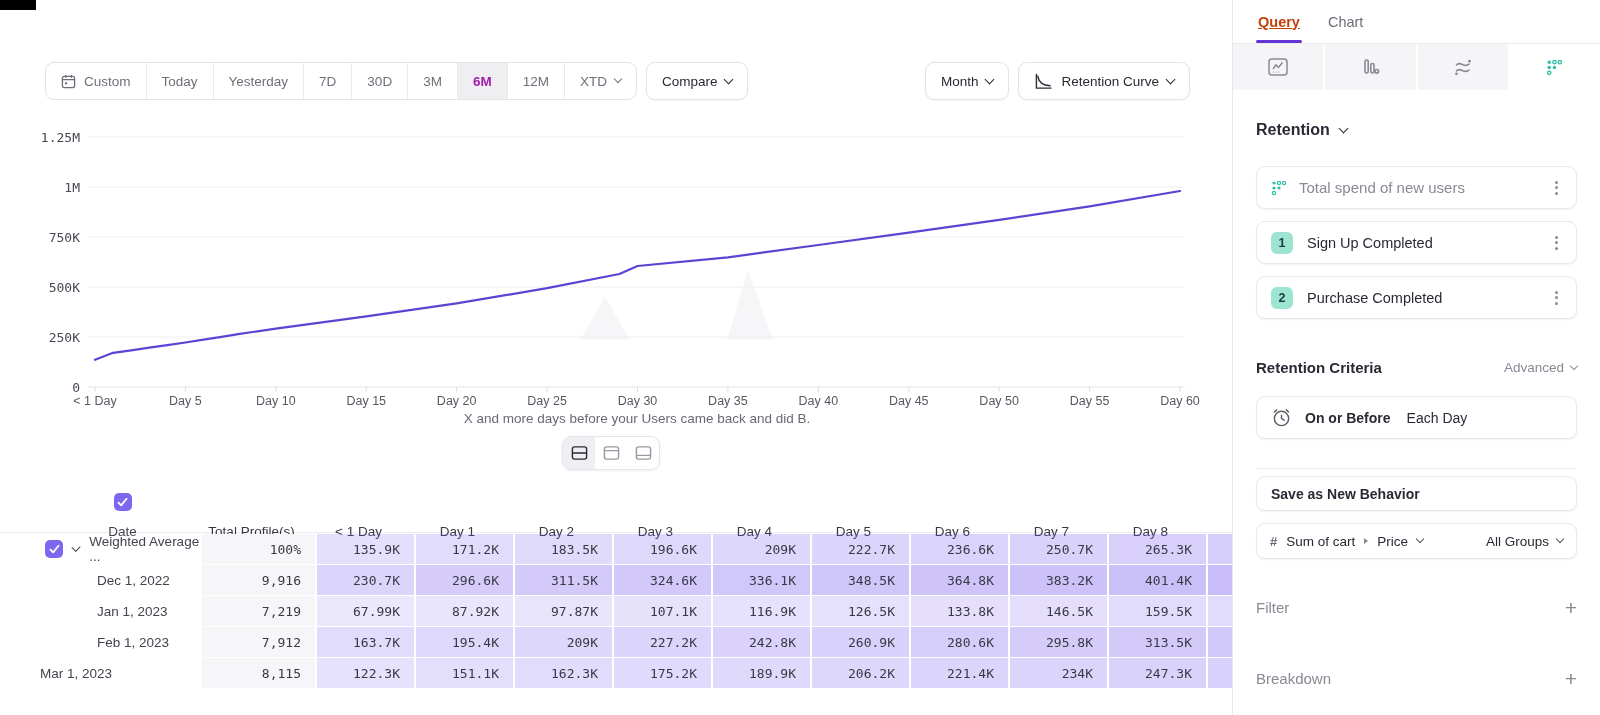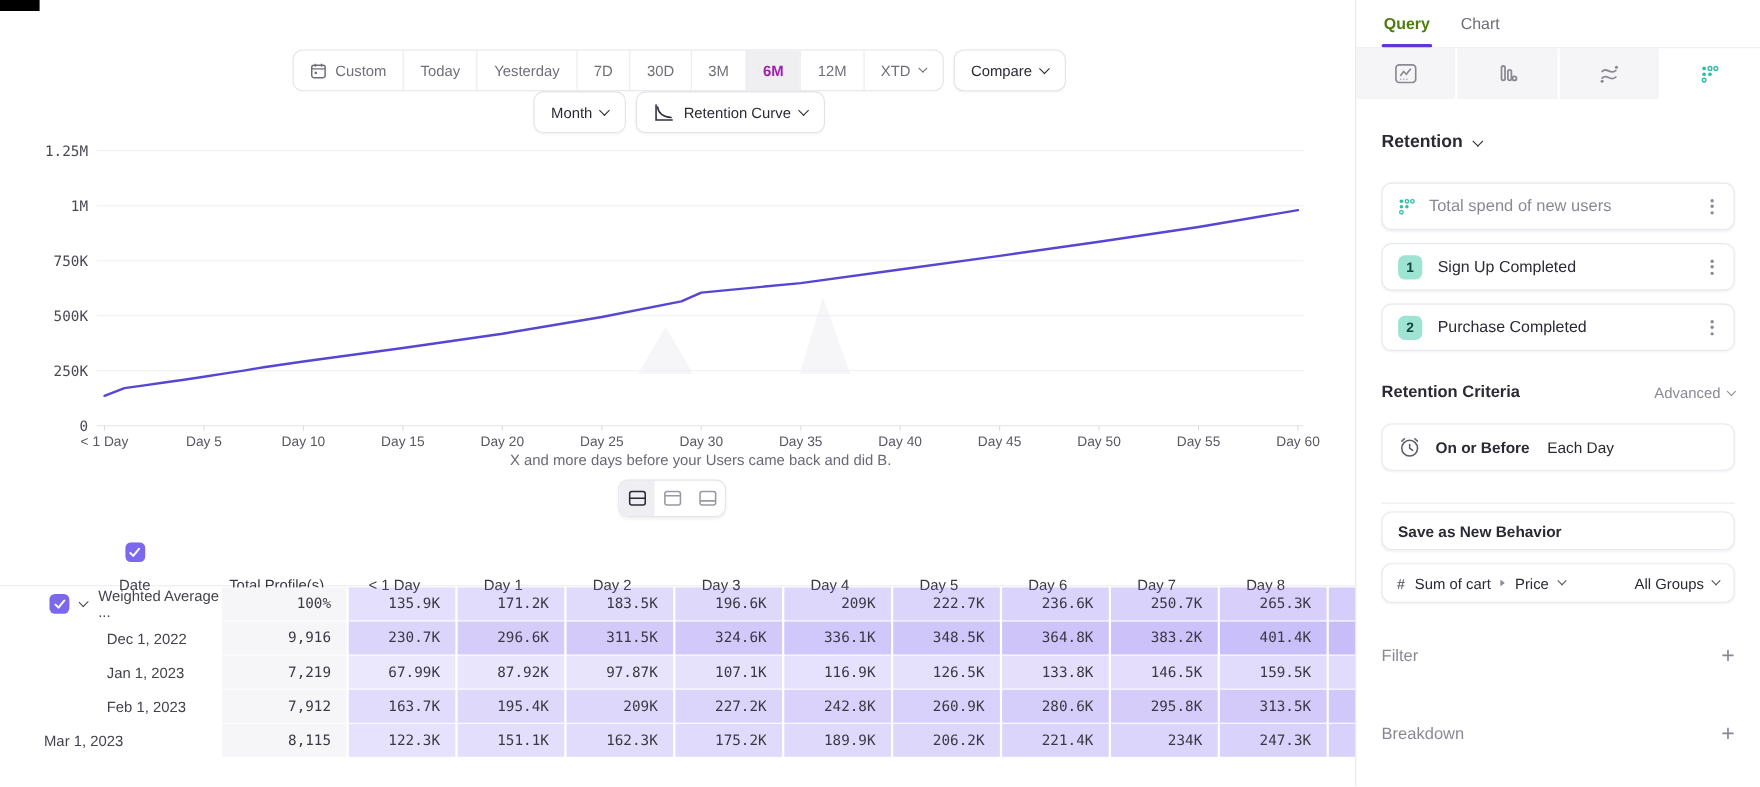--- a/index.html
+++ b/index.html
@@ -3,22 +3,22 @@
 <meta charset="utf-8">
 <style>
   * { margin:0; padding:0; box-sizing:border-box; }
   html,body { width:1600px; height:715px; background:#fff; font-family:"Liberation Sans",sans-serif; overflow:hidden; }
   #app { position:relative; width:1600px; height:715px; background:#fff; }
 
   
   #main { position:absolute; left:0; top:0; width:1232px; height:715px; }
   #artifact { position:absolute; left:0; top:0; width:36px; height:10px; background:#000; }
 
-  #toolbar { position:absolute; left:0; top:45px; width:1232px; padding:0 42px 0 45px;
-             display:flex; justify-content:space-between; align-items:center;flex-direction:column; }
+  #toolbar { position:absolute; left:0; top:62px; width:1232px; padding:0 42px 0 45px;
+             display:flex; justify-content:space-between; align-items:center; }
   .tb-left, .tb-right { display:flex; align-items:center; gap:9px; }
   .seg { display:flex; align-items:stretch; height:38px; border:1px solid #e3e2e7; border-radius:9px;
          background:#fff; overflow:hidden; }
   .seg-item { display:flex; align-items:center; gap:8px; padding:0 15px; font-size:13.5px; color:#716e79;
               border-left:1px solid #eceaef; cursor:pointer; white-space:nowrap; }
   .seg-item:first-child { border-left:none; }
   .seg-item.sel { color:#a21caf; font-weight:700; background:#efeef1; }
   .btn { display:flex; align-items:center; gap:8px; height:38px; padding:0 15px; background:#fff;
          border:1px solid #e3e2e7; border-radius:9px; font-family:"Liberation Sans",sans-serif;
          font-size:13.5px; color:#2b2933; font-weight:500; cursor:pointer;
@@ -55,21 +55,21 @@
   .row-chev { display:inline-block; width:7px; height:7px; border-right:1.7px solid #4a4753;
               border-bottom:1.7px solid #4a4753; transform:rotate(45deg); margin-top:-3px; cursor:pointer; }
 
   
   #panel { position:absolute; left:1232px; top:0; width:368px; height:715px; background:#fff;
            border-left:1px solid #e7e6ea; }
   .p-tabs { display:flex; align-items:stretch; height:44px; padding-left:25px; gap:28px;
             border-bottom:1px solid #ebeaee; }
   .p-tab { position:relative; display:flex; align-items:center; font-size:14.5px; color:#6f6c78;
            font-weight:500; cursor:pointer; }
-  .p-tab.active { color:#4d7c0f; font-weight:700; }
+  .p-tab.active { color:#c2410c; font-weight:700;text-decoration:underline; }
   .p-tab.active::after { content:""; position:absolute; left:-2px; right:-2px; bottom:0; height:3px;
                          background:#6236d2; border-radius:2px; }
   .icon-tabs { display:flex; height:46px; }
   .itab { flex:1; display:flex; align-items:center; justify-content:center; background:#f5f4f6;
           border-right:2px solid #fff; cursor:pointer; }
   .itab:last-child { background:#fff; border-right:none; }
 
   .p-body { padding:0 23px; }
   .sec-title { margin-top:31px; display:flex; align-items:center; gap:10px; font-size:16px;
                font-weight:700; color:#2b2933; cursor:pointer; }
@@ -79,21 +79,21 @@
           box-shadow:0 1px 2px rgba(28,25,45,.06); padding:0 14px; cursor:pointer; }
   .card.behavior { margin-top:27px; height:43px; }
   .b-name { margin-left:12px; font-size:15px; color:#8b8894; }
   .card.step { margin-top:12px; height:43px; }
   .badge { width:22px; height:22px; border-radius:6px; display:flex; align-items:center; justify-content:center;
            font-size:12.5px; font-weight:700; color:#14433c; flex:none; }
   .step-label { margin-left:14px; font-size:14.5px; font-weight:500; color:#2b2933; }
   .kebab { margin-left:auto; display:flex; flex-direction:column; gap:2.5px; padding:4px; cursor:pointer; }
   .kebab i { width:3px; height:3px; border-radius:50%; background:#8a8794; }
 
-  .crit-row { margin-top:29px; display:flex; justify-content:space-between; align-items:flex-end; }
+  .crit-row { margin-top:40px; display:flex; justify-content:space-between; align-items:center; }
   .crit-title { font-size:15px; font-weight:700; color:#2b2933; }
   .adv { display:flex; align-items:center; gap:7px; font-size:13.5px; color:#8b8894; cursor:pointer; }
   .card.crit { margin-top:20px; height:43px; }
   .crit-cond { margin-left:13px; font-size:14px; font-weight:700; color:#2b2933; }
   .crit-win { margin-left:16px; font-size:14px; color:#2b2933; }
 
   .divider { margin-top:29px; border-top:1px solid #ececf0; }
   .card.save { margin-top:7px; height:35px; font-size:14px; font-weight:600; color:#2b2933;
                font-family:"Liberation Sans",sans-serif; width:100%; }
   .card.measure { margin-top:12px; height:36px; justify-content:space-between; padding:0 13px; }

